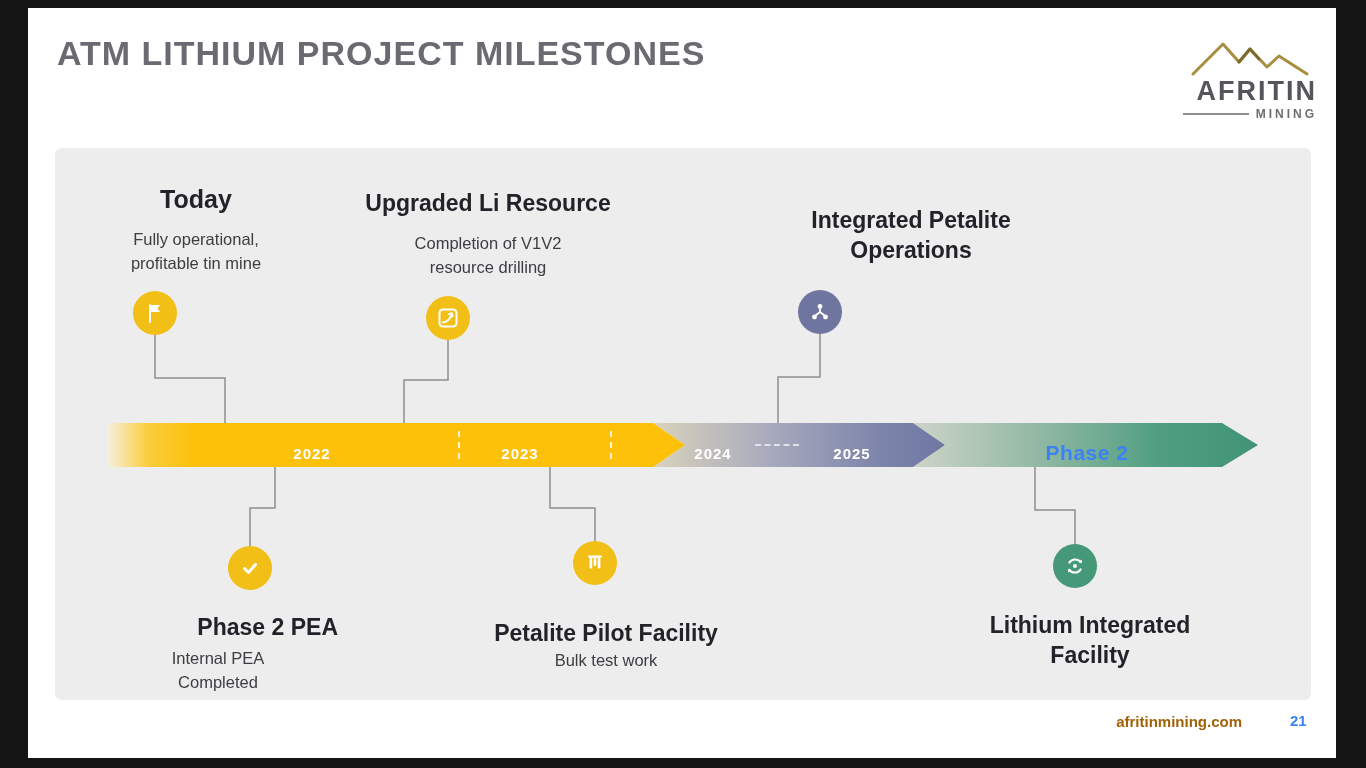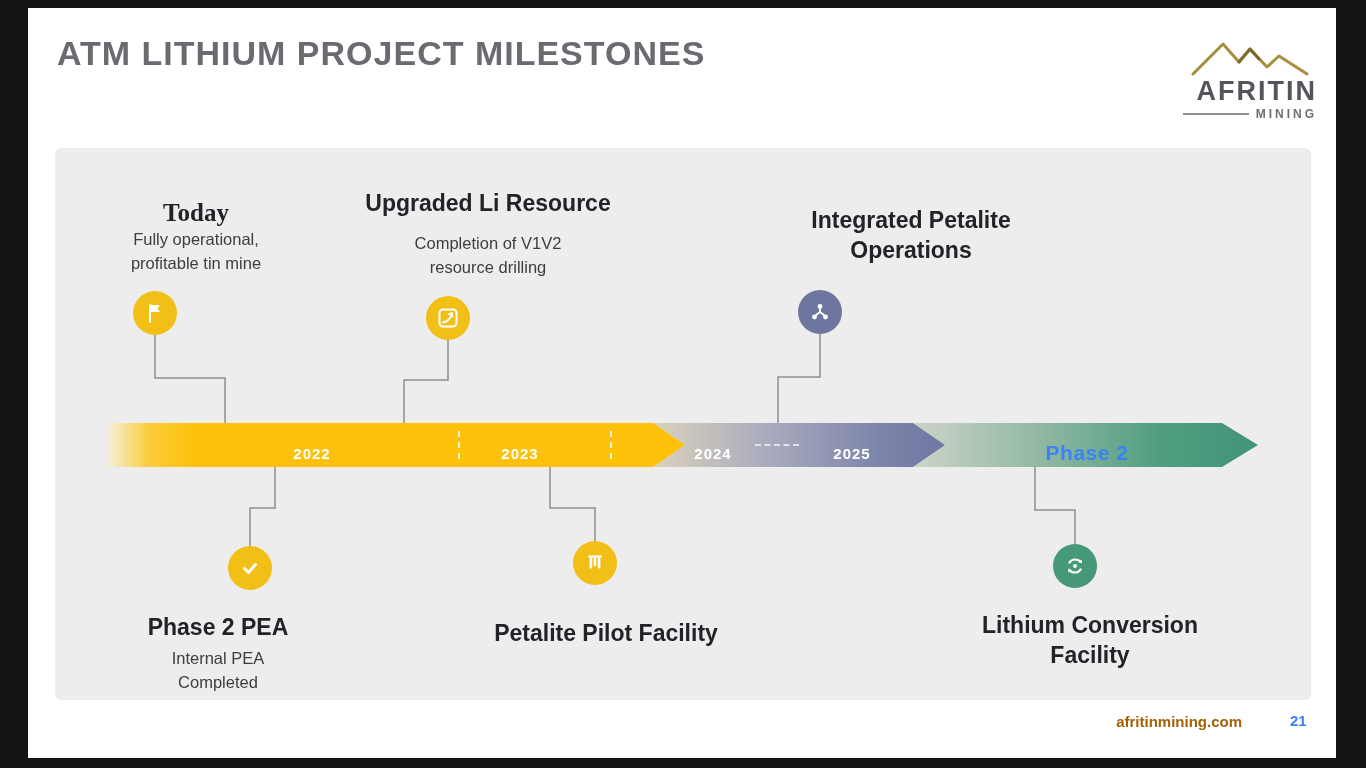--- a/index.html
+++ b/index.html
@@ -45,29 +45,29 @@
   .ms-title{position:absolute;text-align:center;font-weight:800;color:#222228;
             font-size:23px;line-height:1.3;z-index:4;}
   .ms-sub{position:absolute;text-align:center;color:#3d3d42;font-size:16.5px;
           line-height:1.45;white-space:pre-line;z-index:4;}
   .badge{position:absolute;width:44px;height:44px;border-radius:50%;display:flex;
          align-items:center;justify-content:center;z-index:5;}
   .badge-gold{background:#F2BF17;}
   .badge-slate{background:#6E76A0;}
   .badge-green{background:#459878;}
 
-  .t0-title{left:76px;top:197px;width:240px;font-size:25px;font-family:Liberation Serif, serif;}
+  .t0-title{left:76px;top:183px;width:240px;font-size:25px;}
   .t0-sub{left:66px;top:228px;width:260px;}
   .t0-badge{left:133px;top:291px;}
   .t1-title{left:338px;top:189px;width:300px;}
   .t1-sub{left:348px;top:232px;width:280px;}
   .t1-badge{left:426px;top:296px;}
   .t2-title{left:761px;top:206px;width:300px;}
   .t2-badge{left:798px;top:290px;}
-  .b0-title{left:98px;top:613px;width:240px;}
+  .b0-title{left:98px;top:613px;width:240px;text-align:right;}
   .b0-sub{left:108px;top:647px;width:220px;}
   .b0-badge{left:228px;top:546px;}
   .b1-title{left:446px;top:619px;width:320px;}
   .b1-sub{left:476px;top:649px;width:260px;}
   .b1-badge{left:573px;top:541px;}
   .b2-title{left:950px;top:611px;width:280px;}
   .b2-badge{left:1053px;top:544px;}
 
   
   .logo{position:absolute;left:1183px;top:34px;width:134px;z-index:4;}
@@ -166,30 +166,31 @@
   <div class="ms-title b0-title">Phase 2 PEA</div>
   <div class="ms-sub b0-sub">Internal PEA
 Completed</div>
   <div class="badge badge-gold b0-badge">
     <svg width="24" height="24" viewBox="0 0 24 24">
       <path d="M6.5 12.5l4 4L17.5 8.5" stroke="#fff" stroke-width="3" fill="none" stroke-linecap="round" stroke-linejoin="round"></path>
     </svg>
   </div>
 
   <div class="ms-title b1-title">Petalite Pilot Facility</div>
+  <div class="ms-sub b1-sub">Bulk test work</div>
   <div class="badge badge-gold b1-badge">
     <svg width="24" height="24" viewBox="0 0 24 24">
       <rect x="5" y="4.5" width="14" height="2.2" rx="1.1" fill="#fff"></rect>
       <rect x="6.6" y="6.5" width="2.6" height="11" rx="1.3" fill="#fff"></rect>
       <rect x="10.7" y="6.5" width="2.6" height="8.5" rx="1.3" fill="#fff"></rect>
       <rect x="14.8" y="6.5" width="2.6" height="11" rx="1.3" fill="#fff"></rect>
     </svg>
   </div>
 
-  <div class="ms-title b2-title">Lithium Conversion Facility</div>
+  <div class="ms-title b2-title">Lithium Integrated Facility</div>
   <div class="badge badge-green b2-badge">
     <svg width="24" height="24" viewBox="0 0 24 24">
       <g fill="none" stroke="#fff" stroke-width="2" stroke-linecap="round">
         <path d="M17.8 8.2A7 7 0 0 0 6.3 8.6"></path>
         <path d="M6.2 15.8a7 7 0 0 0 11.5-.4"></path>
       </g>
       <circle cx="12" cy="12" r="2" fill="#fff"></circle>
       <path d="M18.9 5.4l-.3 3.6-3.4-1z" fill="#fff"></path>
       <path d="M5.1 18.6l.3-3.6 3.4 1z" fill="#fff"></path>
     </svg>

